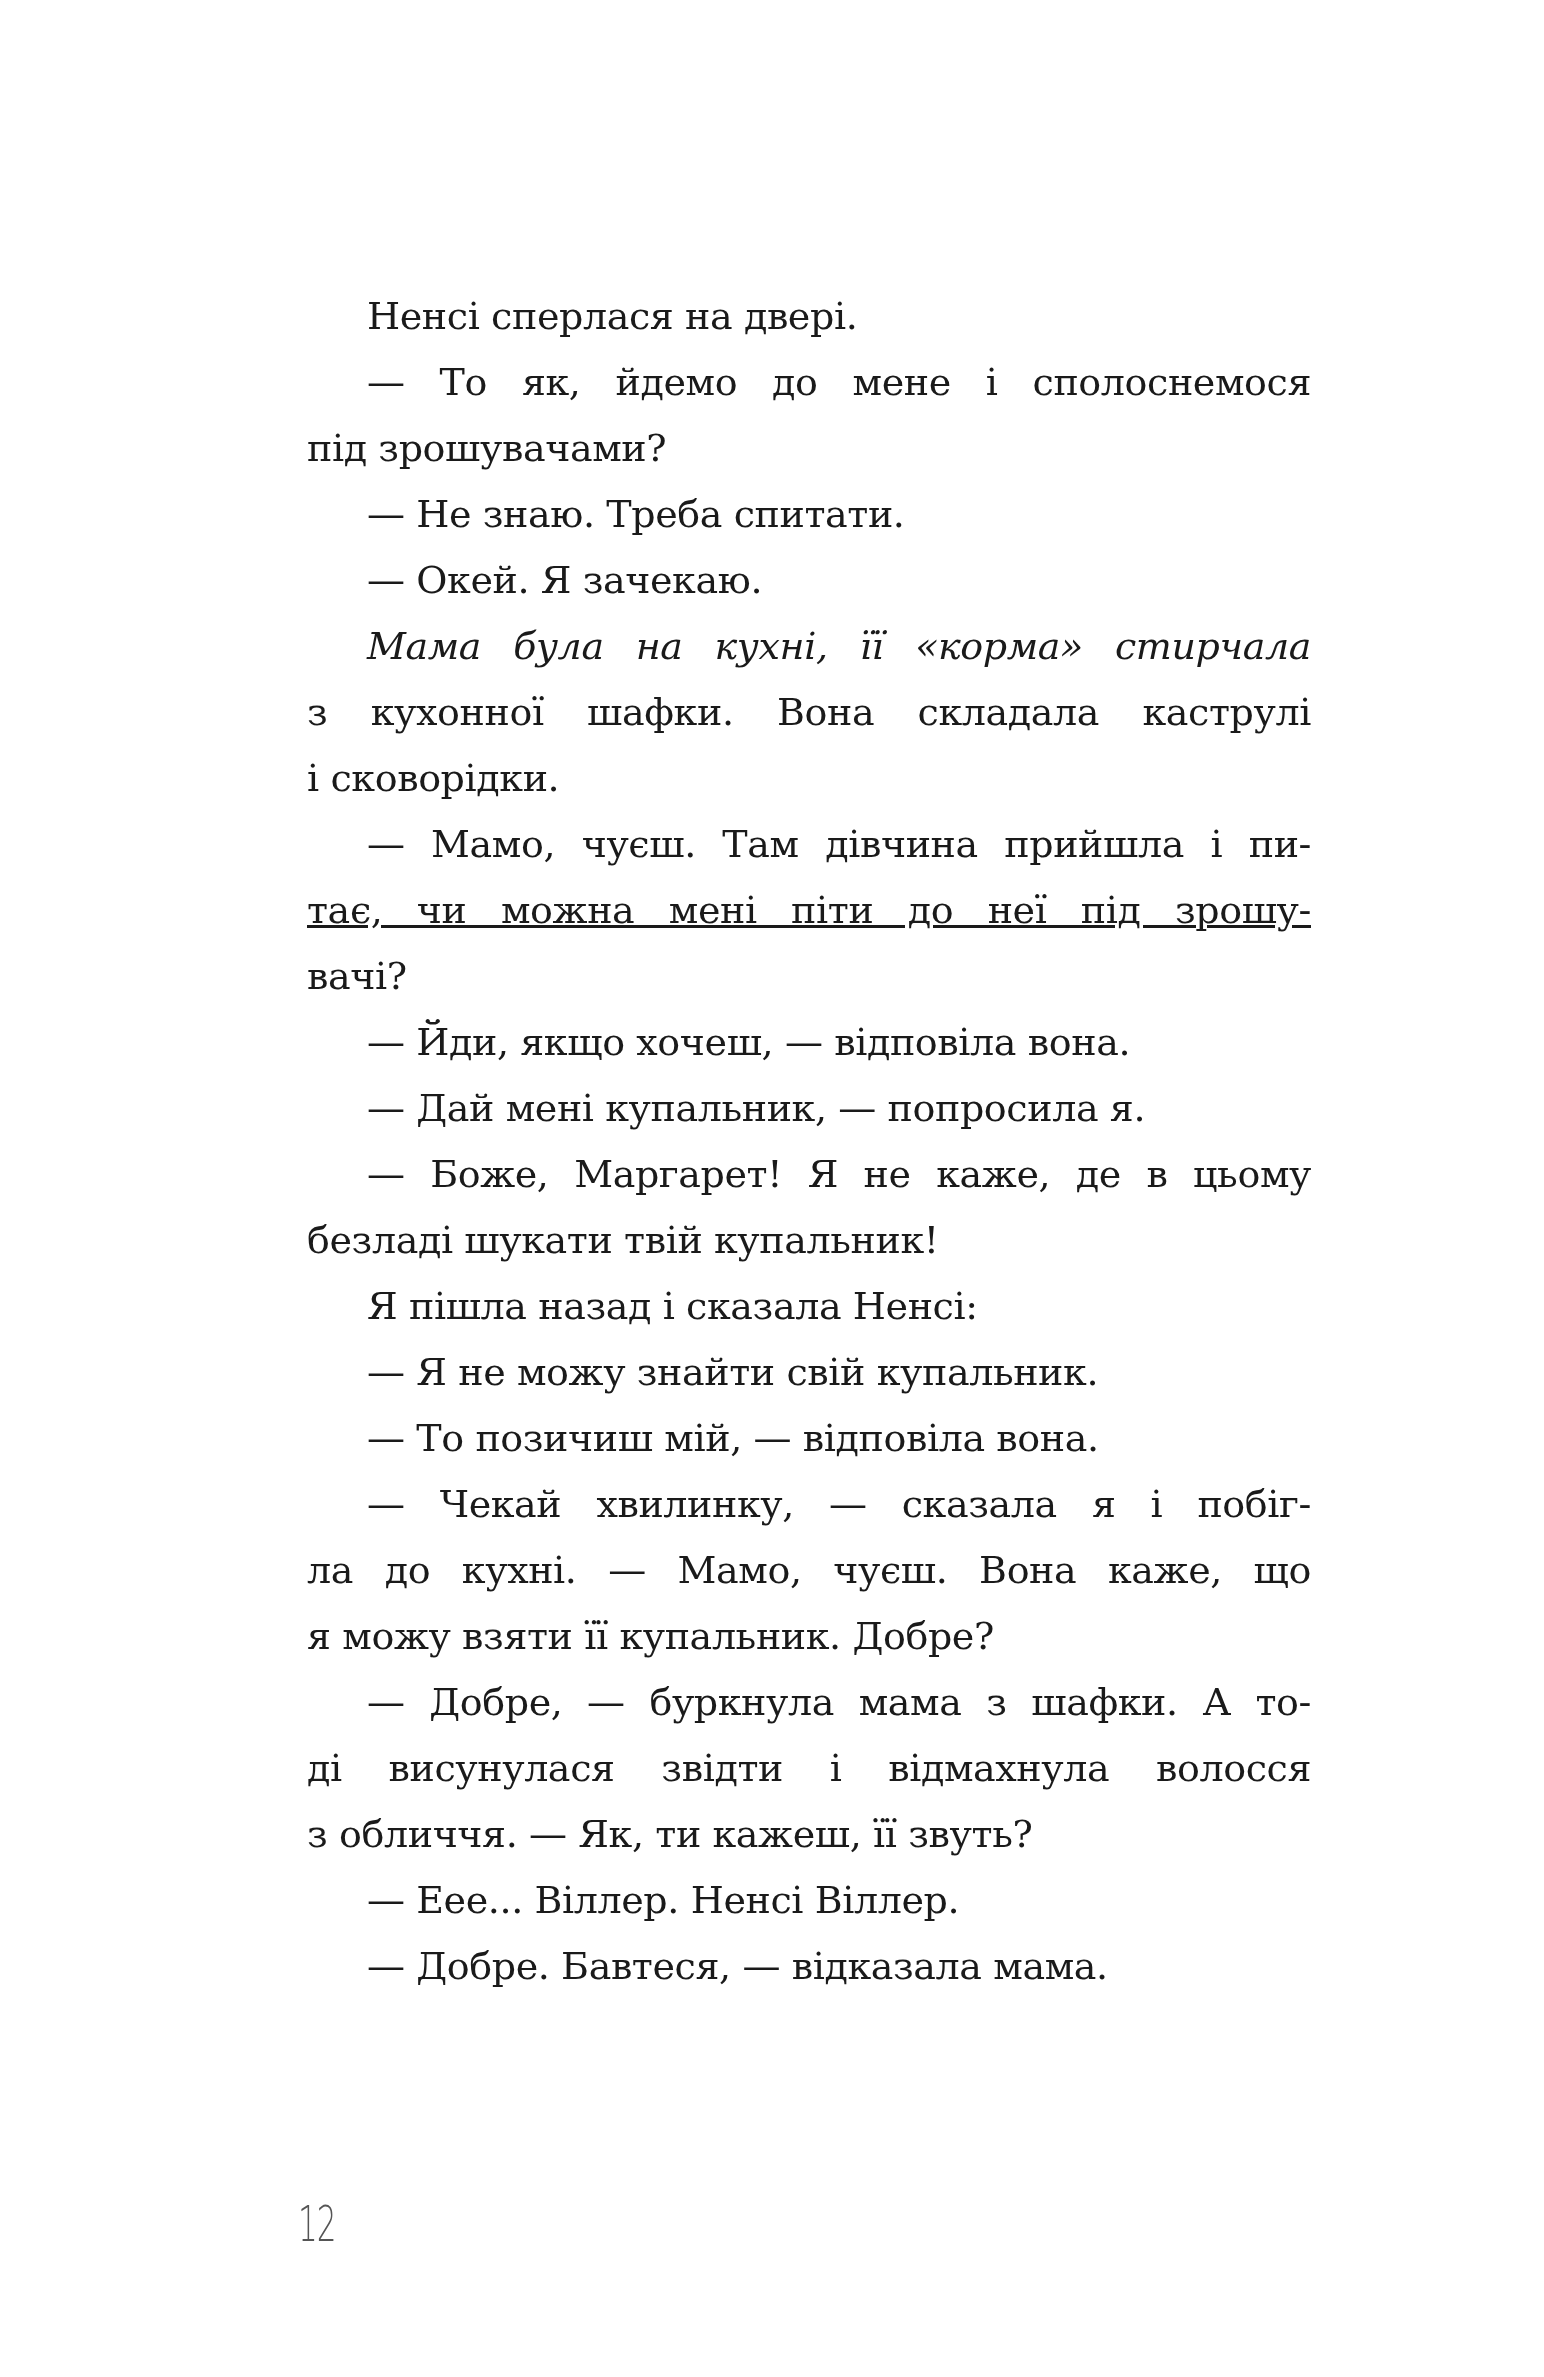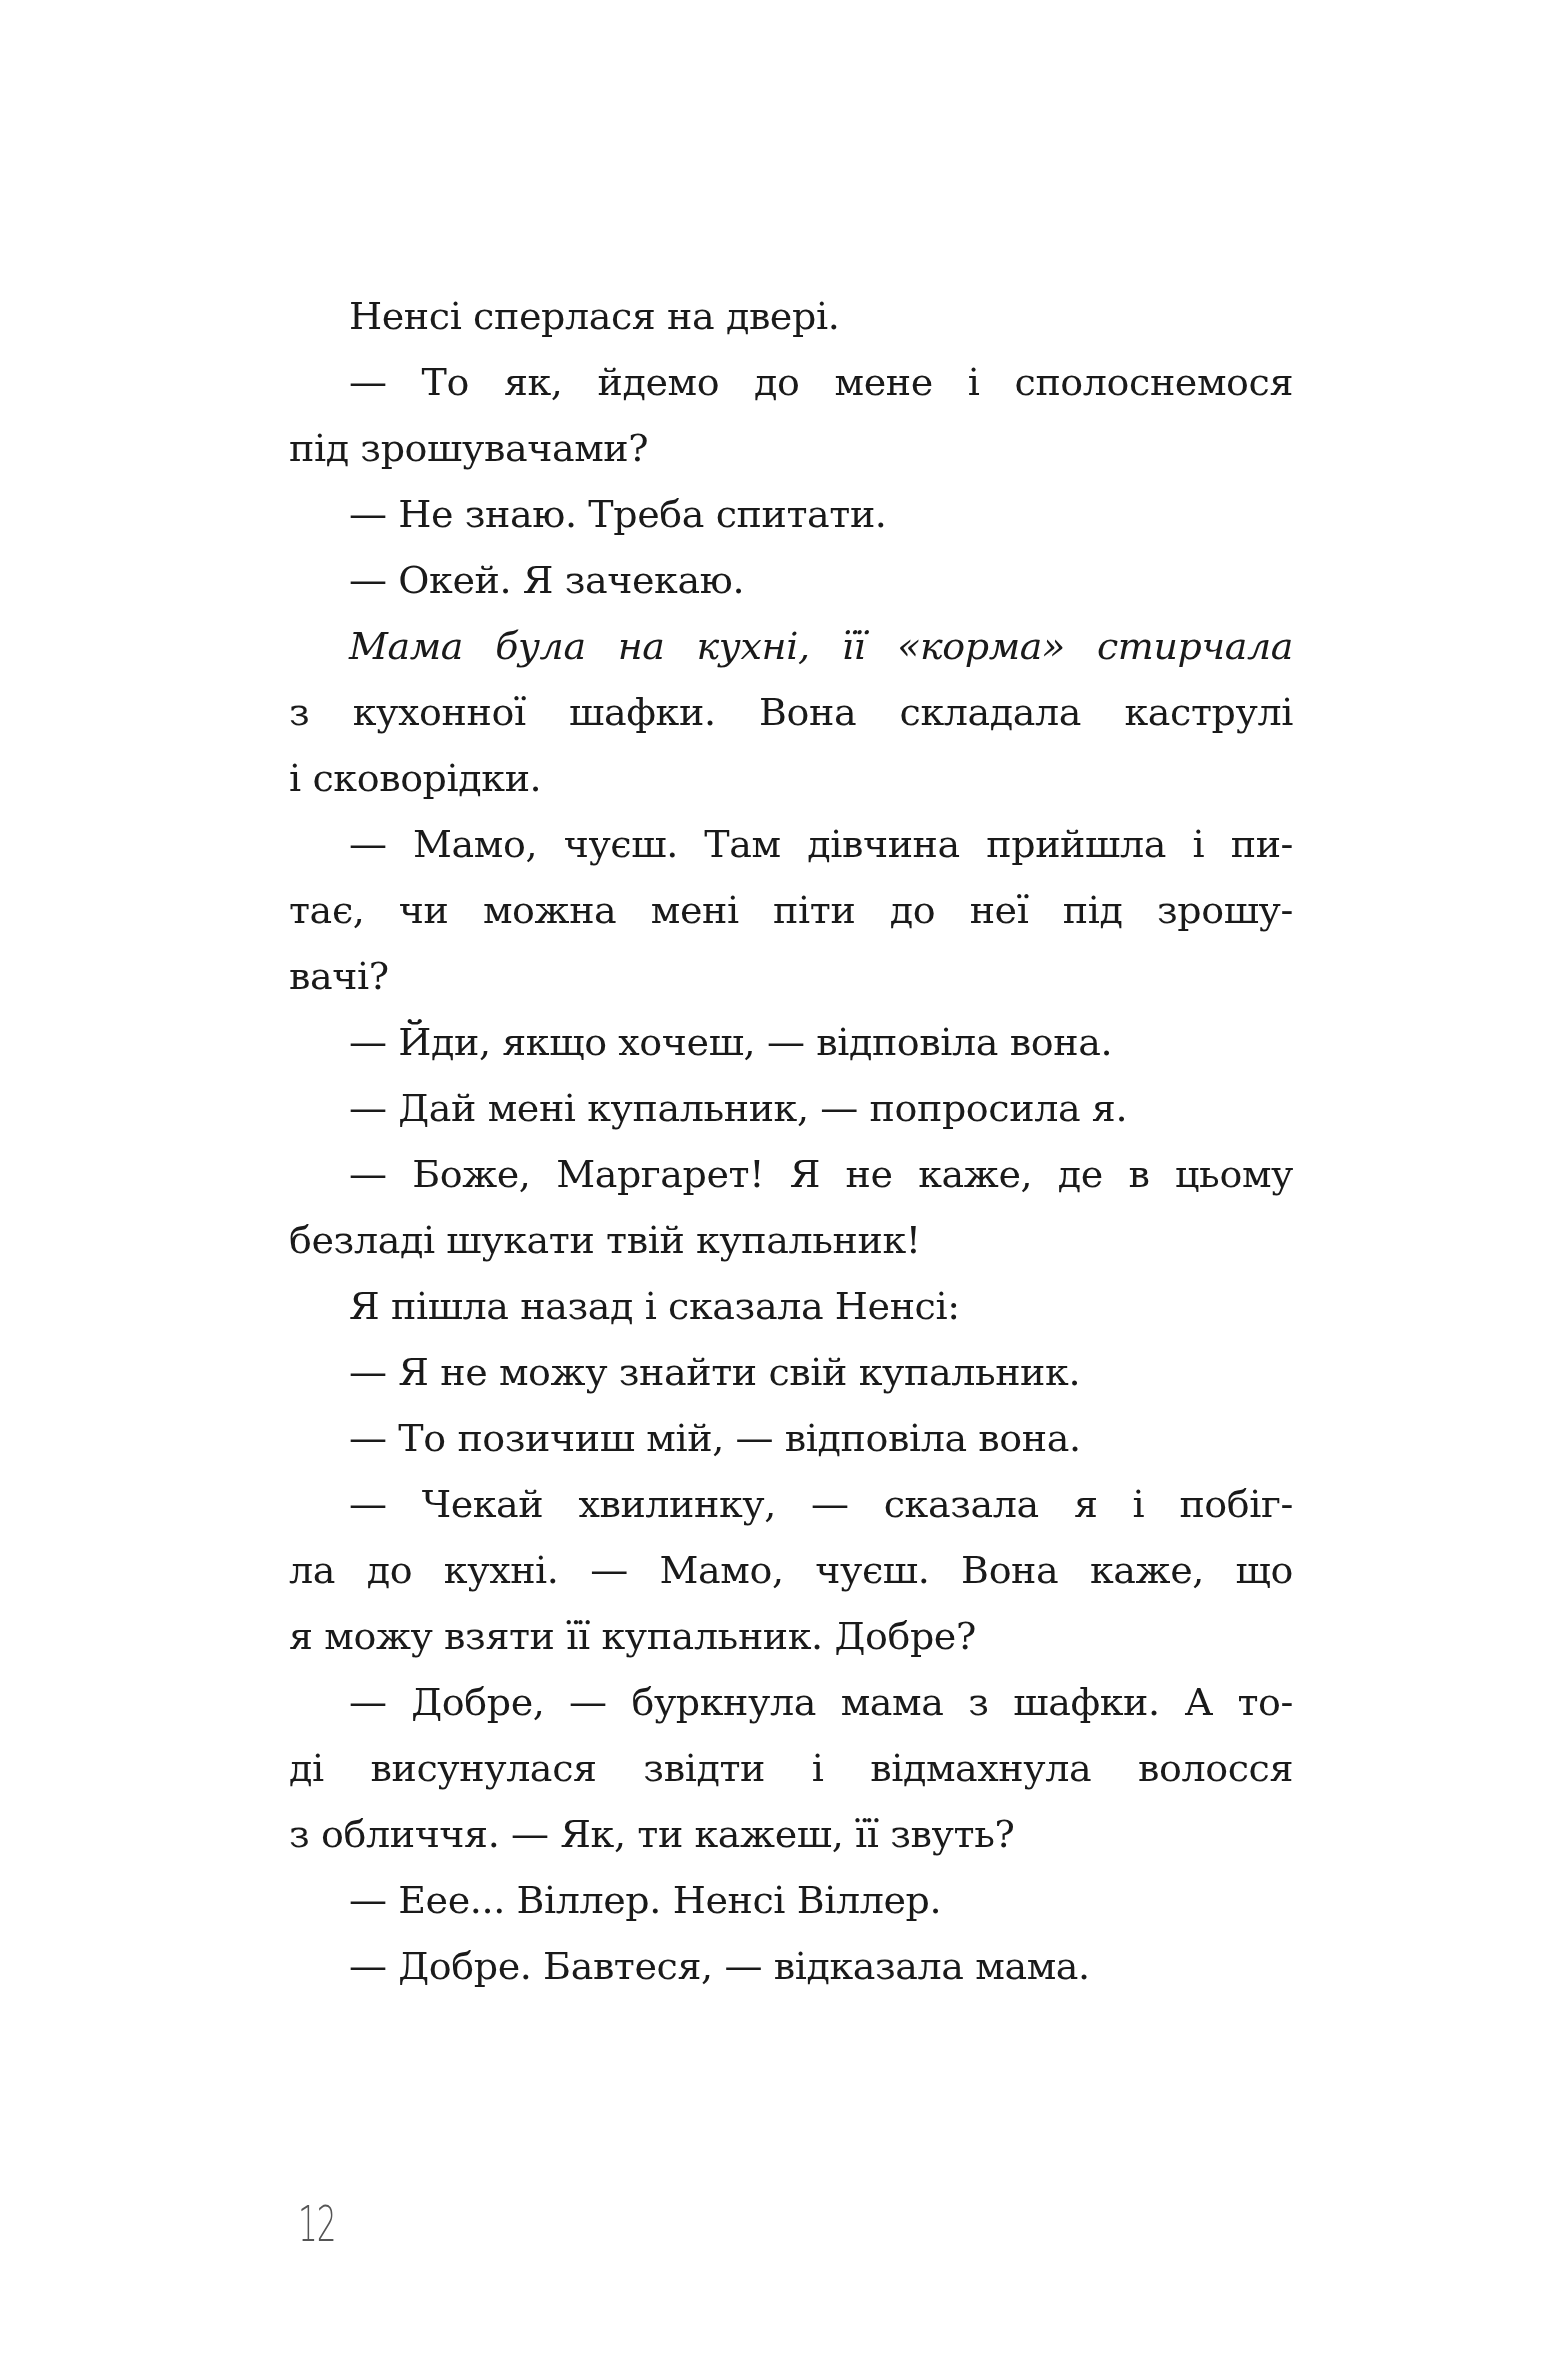--- a/index.html
+++ b/index.html
@@ -1,18 +1,18 @@
 <!DOCTYPE html>
 <html style="font-size:13px"><head>
 <meta charset="utf-8">
 <style>
   html, body { margin: 0; padding: 0; background: #ffffff; }
   body { width: 1545px; height: 2377px; position: relative; overflow: hidden; }
   .page { position: absolute; left: 0; top: 0; width: 1545px; height: 2377px; background: #ffffff; }
-  .text-block { position: absolute; left: 289px; top: 283px; width: 1004px; }
+  .text-block { position: absolute; left: 307px; top: 283px; width: 1004px; }
   .line {
     font-family: "DejaVu Serif", "Liberation Serif", serif;
     font-size: 38px;
     line-height: 66px;
     height: 66px;
     color: #1a1a1a;
     white-space: nowrap;
     transform-origin: left center;
     letter-spacing: -0.4px;
   }
@@ -33,21 +33,21 @@
   <div class="text-block">
     <div class="line indent">Ненсі сперлася на двері.</div>
     <div class="line indent just" style="white-space: normal;">— То як, йдемо до мене і сполоснемося</div>
     <div class="line">під зрошувачами?</div>
     <div class="line indent">— Не знаю. Треба спитати.</div>
     <div class="line indent">— Окей. Я зачекаю.</div>
     <div class="line indent just" style="white-space: normal; font-style: italic;">Мама була на кухні, її «корма» стирчала</div>
     <div class="line just" style="white-space: normal;">з кухонної шафки. Вона складала каструлі</div>
     <div class="line">і сковорідки.</div>
     <div class="line indent just" style="white-space: normal;">— Мамо, чуєш. Там дівчина прийшла і пи-</div>
-    <div class="line just" style="white-space: normal;">тає, чи можна мені піти до неї під зрошу-</div>
+    <div class="line just" style="white-space: normal; text-decoration: underline;">тає, чи можна мені піти до неї під зрошу-</div>
     <div class="line">вачі?</div>
     <div class="line indent">— Йди, якщо хочеш, — відповіла вона.</div>
     <div class="line indent">— Дай мені купальник, — попросила я.</div>
     <div class="line indent just" style="white-space: normal;">— Боже, Маргарет! Я не каже, де в цьому</div>
     <div class="line">безладі шукати твій купальник!</div>
     <div class="line indent">Я пішла назад і сказала Ненсі:</div>
     <div class="line indent">— Я не можу знайти свій купальник.</div>
     <div class="line indent">— То позичиш мій, — відповіла вона.</div>
     <div class="line indent just" style="white-space: normal;">— Чекай хвилинку, — сказала я і побіг-</div>
     <div class="line just" style="white-space: normal;">ла до кухні. — Мамо, чуєш. Вона каже, що</div>

